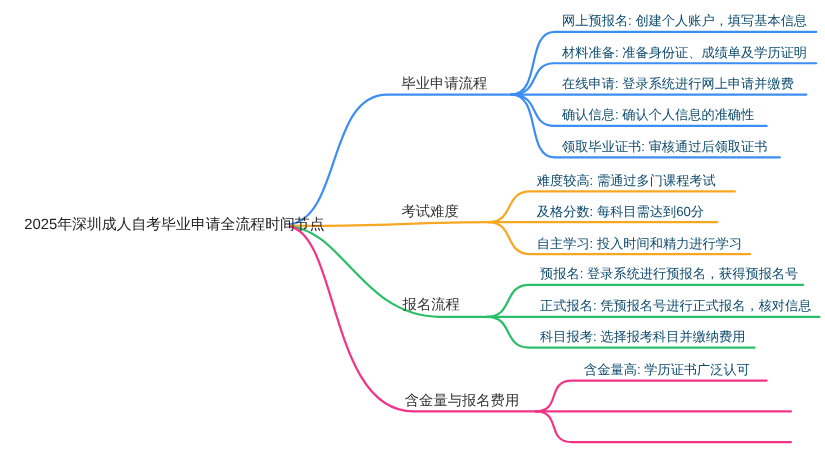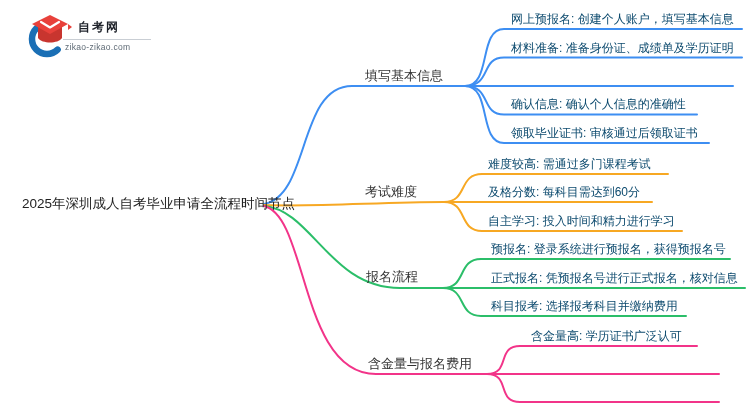--- a/index.html
+++ b/index.html
@@ -48,42 +48,31 @@
     </g>
 
     <g stroke="#F23489">
       <path d="M264,206 C308,216 300,374 376,374 L487,374"></path>
       <path d="M487,374 C511,374 496,346 520,346 L697,346"></path>
       <path d="M487,374 L719,374"></path>
       <path d="M487,374 C511,374 496,402 520,402 L719,402"></path>
     </g>
   </svg>
 
-  <div class="logo">
-    <svg class="logo-icon" viewBox="0 0 44 46">
-      <path d="M29.6,15.4 A15,15 0 1 0 29.6,36.6" stroke="#1A6FB5" stroke-width="6.5" fill="none" stroke-linecap="round"></path>
-      <path d="M10,13 L10,25 C14,31 30,31 34,25 L34,13 Z" fill="#C8352F"></path>
-      <path d="M22,2 L40,11 L22,21 L4,11 Z" fill="#E8413B"></path>
-      <path d="M40,11 L44,14 L40,17 Z" fill="#E8413B"></path>
-      <path d="M13,9 L22,14.5 L31,9" stroke="#ffffff" stroke-width="2.2" fill="none" stroke-linecap="round" stroke-linejoin="round"></path>
-    </svg>
-    <div class="logo-name">自考网</div>
-    <div class="logo-rule"></div>
-    <div class="logo-domain">zikao-zikao.com</div>
-  </div>
 
   <div class="central">2025年深圳成人自考毕业申请全流程时间节点</div>
 
-  <div class="branch-label" style="left:365px;top:67px">填写基本信息</div>
+  <div class="branch-label" style="left:365px;top:67px">毕业申请流程</div>
   <div class="branch-label" style="left:365px;top:183px">考试难度</div>
   <div class="branch-label" style="left:366px;top:268px">报名流程</div>
   <div class="branch-label" style="left:368px;top:355px">含金量与报名费用</div>
 
   <div class="leaf" style="left:511px;top:11px">网上预报名: 创建个人账户，填写基本信息</div>
   <div class="leaf" style="left:511px;top:40px">材料准备: 准备身份证、成绩单及学历证明</div>
+  <div class="leaf" style="left:511px;top:68px">在线申请: 登录系统进行网上申请并缴费</div>
   <div class="leaf" style="left:511px;top:96px">确认信息: 确认个人信息的准确性</div>
   <div class="leaf" style="left:511px;top:125px">领取毕业证书: 审核通过后领取证书</div>
 
   <div class="leaf" style="left:488px;top:156px">难度较高: 需通过多门课程考试</div>
   <div class="leaf" style="left:488px;top:184px">及格分数: 每科目需达到60分</div>
   <div class="leaf" style="left:488px;top:213px">自主学习: 投入时间和精力进行学习</div>
 
   <div class="leaf" style="left:491px;top:241px">预报名: 登录系统进行预报名，获得预报名号</div>
   <div class="leaf" style="left:491px;top:298px">科目报考: 选择报考科目并缴纳费用</div>
   <div class="leaf" style="left:491px;top:270px">正式报名: 凭预报名号进行正式报名，核对信息</div>

